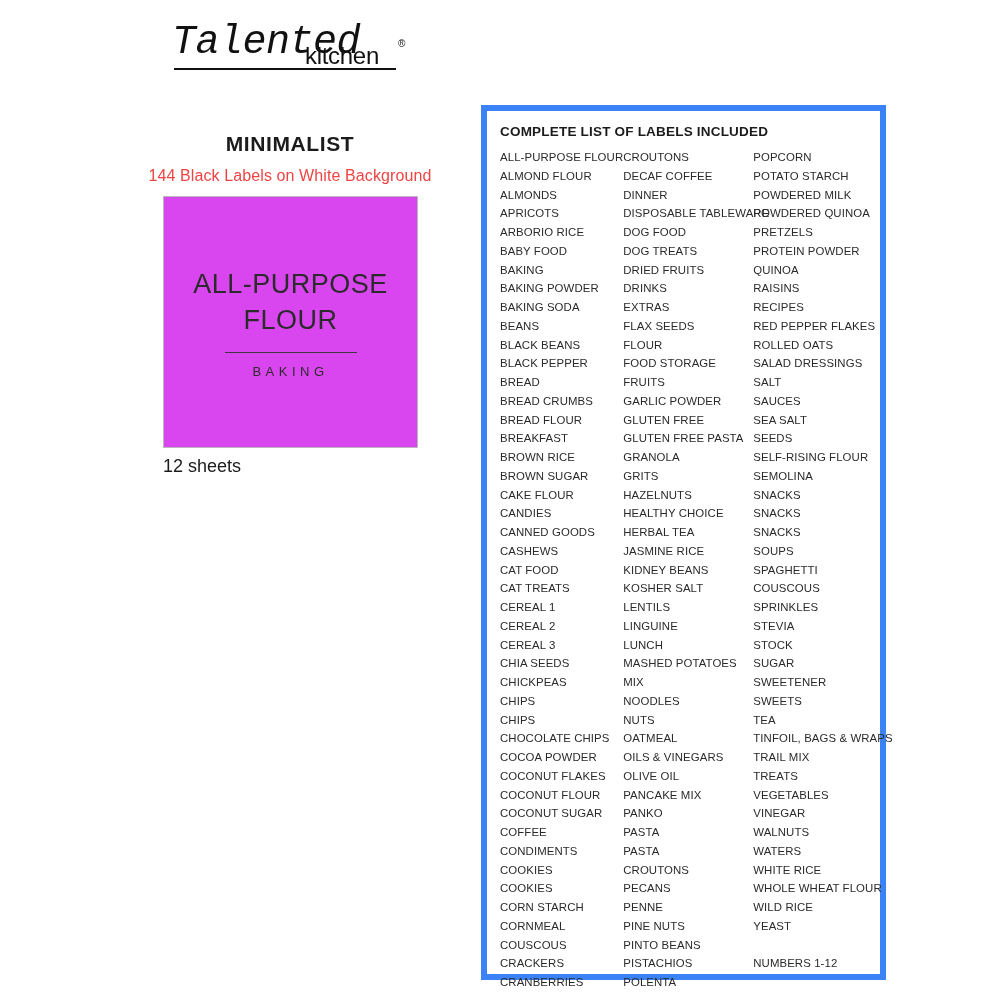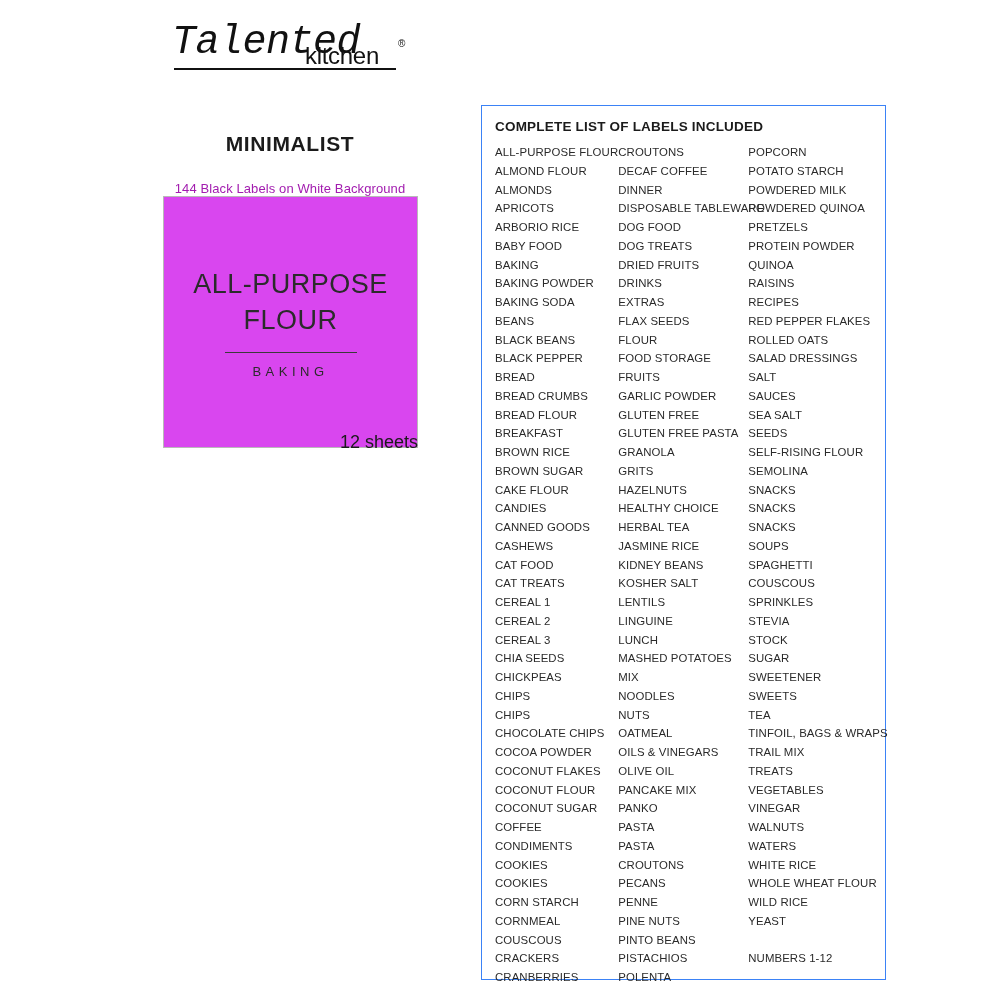--- a/index.html
+++ b/index.html
@@ -70,24 +70,24 @@
   }
   .title-line {
     font-size: 21px;
     font-weight: bold;
     letter-spacing: 0.6px;
     line-height: 26px;
     color: #1b1b1b;
     margin-top: 23px;
   }
   .subtitle {
-    margin-top: 24px;
-    font-size: 13px;
+    margin-top: 10px;
+    font-size: 16px;
     font-weight: 400;
-    color: #a21caf;
+    color: #ef4444;
     letter-spacing: 0.1px;
   }
 
   .label-preview {
     position: absolute;
     left: 163px;
     top: 196px;
     width: 255px;
     height: 252px;
     border: 1px solid #b9b9b9;
@@ -113,35 +113,35 @@
     margin: 14px 0 11px 0;
   }
   .preview-cat {
     font-size: 13px;
     letter-spacing: 4.5px;
     color: #2b2b2b;
   }
   .sheets {
     position: absolute;
     left: 163px;
-    top: 432px;
+    top: 456px;
     width: 255px;
-    text-align: right;
+    text-align: left;
     font-size: 18px;
     color: #1b1b1b;
   }
 
   
   .list-panel {
     position: absolute;
     left: 481px;
     top: 105px;
     width: 405px;
     height: 875px;
-    border: 1px solid #3b82f6;
+    border: 6px solid #3b82f6;
     box-sizing: border-box;
     background: #fff;
     padding: 13px 14px 0 13px;
   }
   .list-heading {
     font-size: 13.5px;
     font-weight: bold;
     letter-spacing: 0.2px;
     color: #1b1b1b;
     margin-bottom: 9px;

